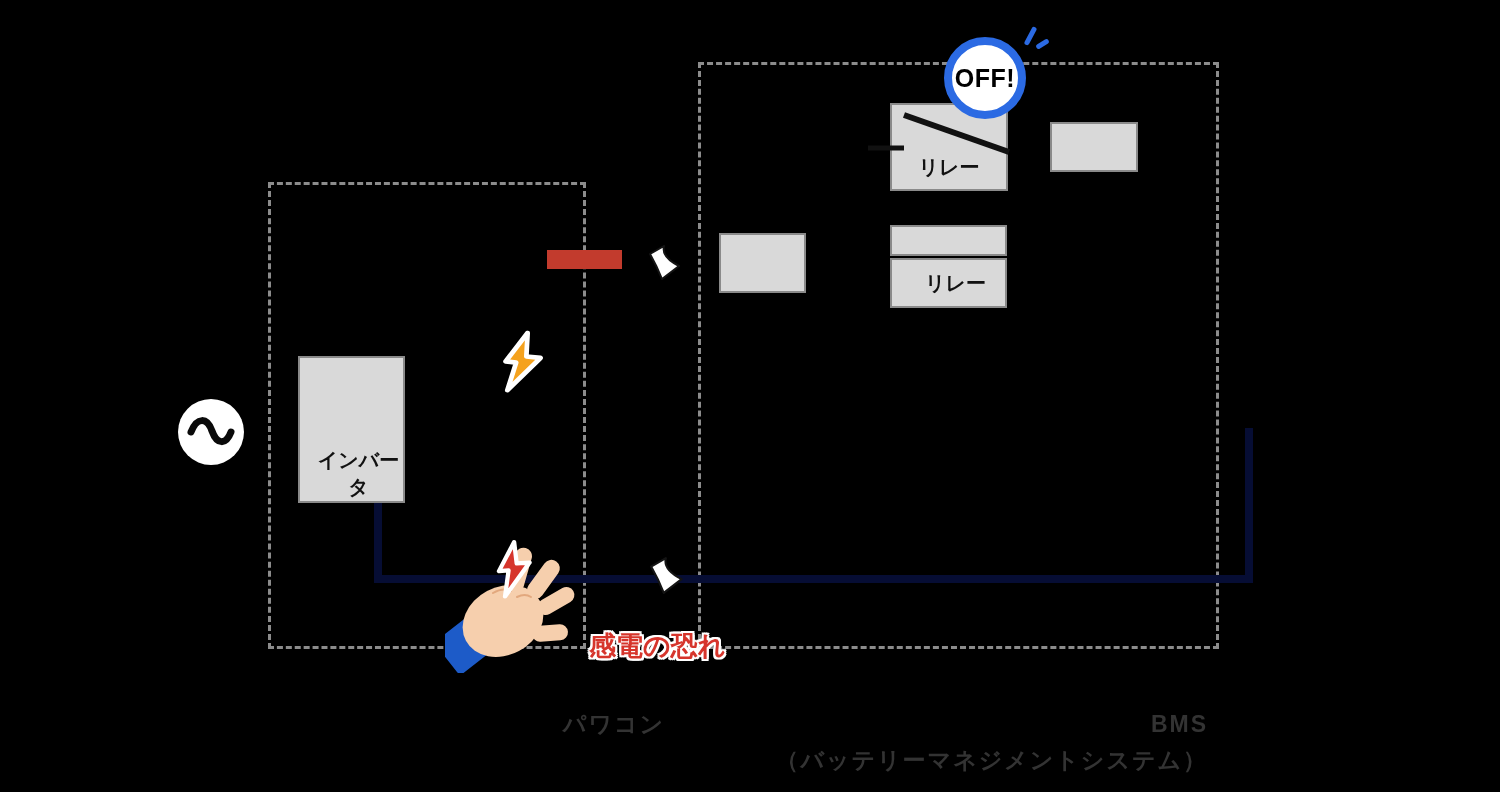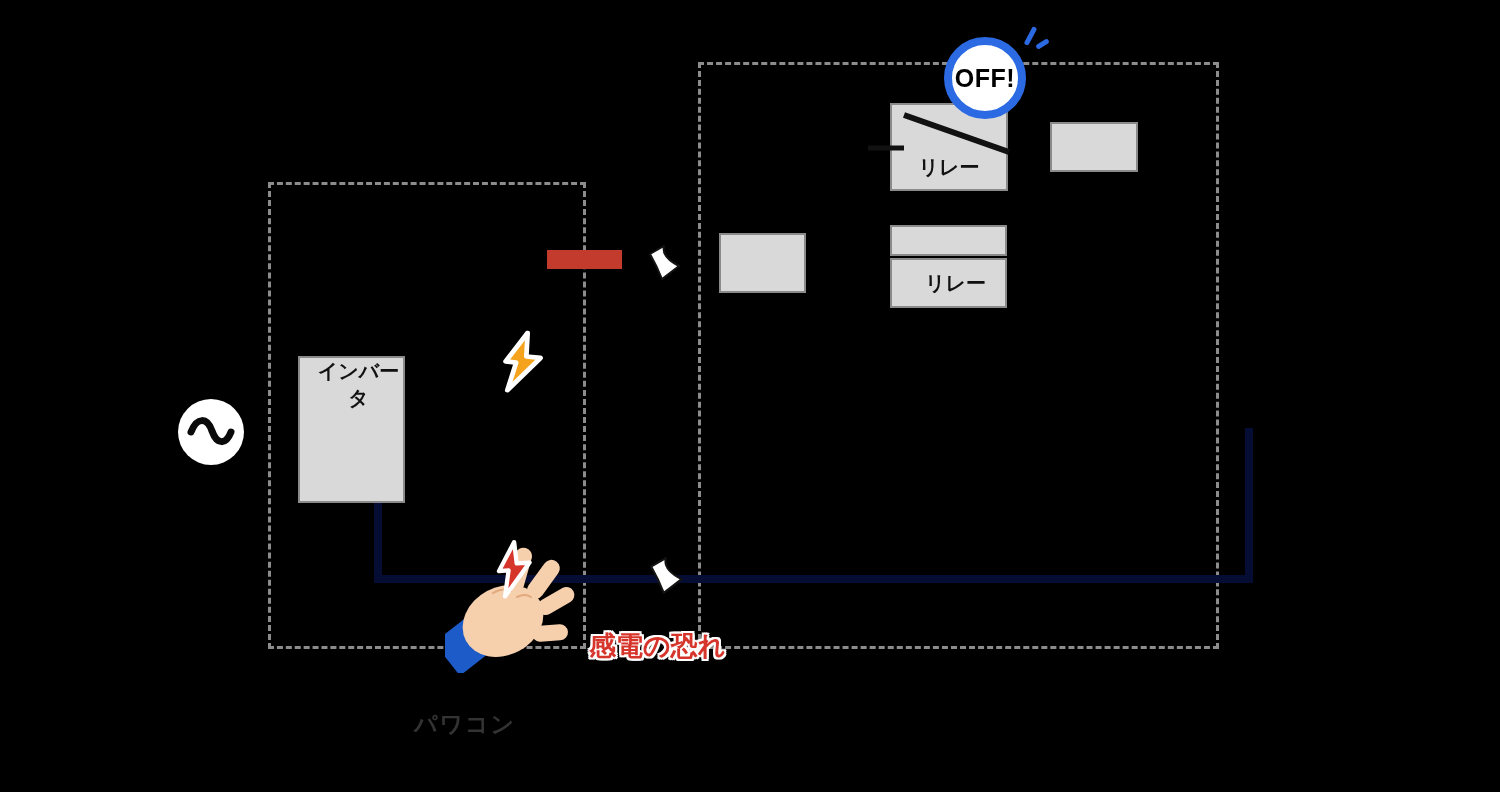--- a/index.html
+++ b/index.html
@@ -27,21 +27,21 @@
   .off-badge{width:66px;height:66px;border-radius:50%;background:#ffffff;
              border:8px solid #2b6ae3;z-index:7;display:flex;align-items:center;
              justify-content:center;font-weight:bold;font-size:25px;color:#000000;
              letter-spacing:0.5px;}
   .spark{background:#2b6ae3;border-radius:3px;z-index:7;}
   
   .warn-text{z-index:8;font-size:27px;font-weight:bold;color:#d6352c;white-space:nowrap;
     text-shadow:-2px -2px 0 #fff,2px -2px 0 #fff,-2px 2px 0 #fff,2px 2px 0 #fff,
                  0 -2px 0 #fff,0 2px 0 #fff,-2px 0 0 #fff,2px 0 0 #fff;}
   
-  .caption{z-index:3;color:#333333;font-weight:bold;font-size:23px;text-align:center;
+  .caption{z-index:3;color:#333333;font-weight:bold;font-size:23px;text-align:right;
            line-height:36px;letter-spacing:2px;}
   .svg-layer{z-index:6;}
   .cap-title{font-weight:bold;font-size:20px;margin-bottom:5px;}
   .cap-note{font-size:17px;line-height:24px;}
   .inv-label{font-weight:bold;font-size:20px;}
 </style>
 </head>
 <body>
 
 <div id="stage">
@@ -53,21 +53,21 @@
   </div>
 
   <div class="abs dashed-box" style="left:268px;top:182px;width:312px;height:461px;"></div>
 
   <div class="abs dashed-box" style="left:698px;top:62px;width:515px;height:581px;"></div>
 
   <div class="abs wire" style="left:374px;top:503px;width:8px;height:77px;"></div>
   <div class="abs wire" style="left:374px;top:575px;width:879px;height:8px;"></div>
   <div class="abs wire" style="left:1245px;top:428px;width:8px;height:155px;"></div>
 
-  <div class="abs gbox" style="left:298px;top:356px;width:107px;height:147px;display:flex;align-items:flex-start;justify-content:center;">
+  <div class="abs gbox" style="left:298px;top:356px;width:107px;height:147px;display:flex;align-items:flex-end;justify-content:center;">
     <span class="inv-label">インバータ</span>
   </div>
 
 
   <div class="abs svg-layer" style="left:498px;top:330px;transform:rotate(6deg);">
     <svg width="48" height="64" viewBox="0 0 36 54">
       <path d="M20 2 L4 28 L13 28 L8 52 L33 22 L21 22 Z" fill="#f5a21d" stroke="#ffffff" stroke-width="4" stroke-linejoin="round"></path>
     </svg>
   </div>
 
@@ -124,14 +124,18 @@
     <svg width="40" height="58" viewBox="0 0 36 54">
       <path d="M20 2 L4 28 L13 28 L8 52 L33 22 L21 22 Z" fill="#d6352c" stroke="#ffffff" stroke-width="4" stroke-linejoin="round"></path>
     </svg>
   </div>
 
   <div class="abs warn-text" style="left:545px;top:628px;margin-left:44px;">感電の恐れ</div>
 
   <div class="abs caption" style="left:265px;top:706px;width:400px;">
     <div>パワコン</div>
   </div>
+  <div class="abs caption" style="left:698px;top:706px;width:510px;">
+    <div>BMS</div>
+    <div>（バッテリーマネジメントシステム）</div>
+  </div>
 
 </div>
 
 </body></html>

